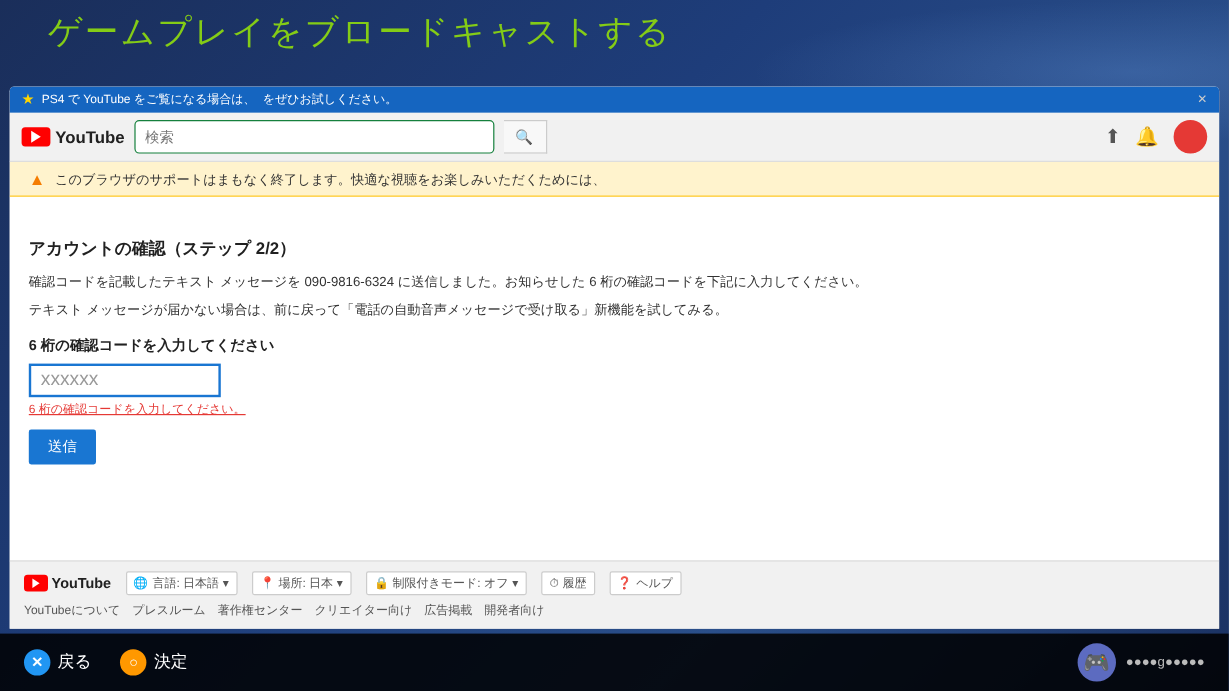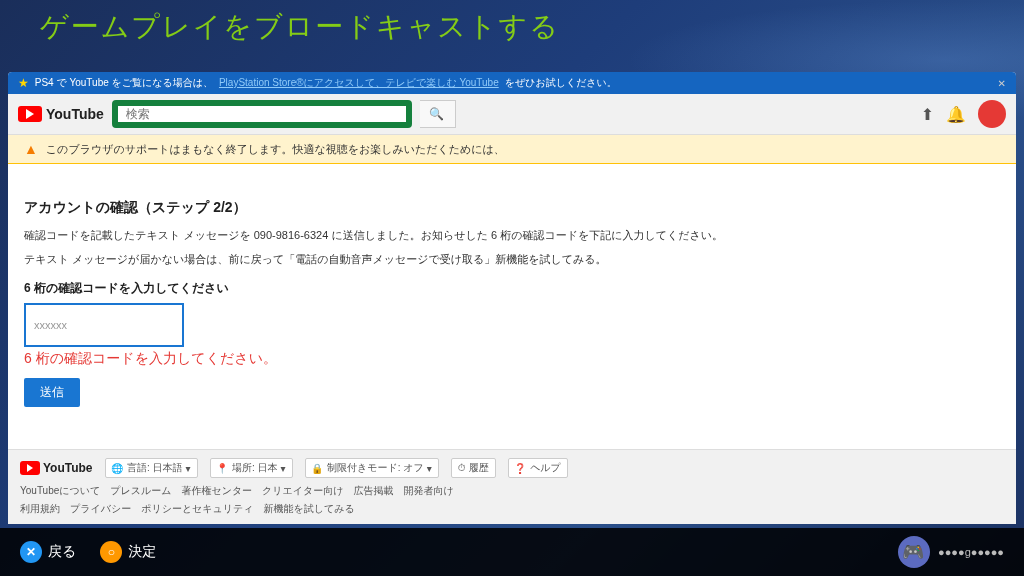--- a/index.html
+++ b/index.html
@@ -104,21 +104,21 @@
     }
     .yt-logo-text {
       font-size: 14px;
       font-weight: bold;
       color: #212121;
     }
     .search-box {
       flex: 1;
       max-width: 300px;
       height: 28px;
-      border: 6px solid #15803d;
+      border: 1px solid #15803d;
       border-radius: 4px;
       padding: 0 8px;
       font-size: 12px;
       background: white;
     }
     .search-btn {
       height: 28px;
       width: 36px;
       border: 1px solid #ccc;
       border-left: none;
@@ -188,32 +188,33 @@
 
     .verify-label {
       font-size: 12px;
       font-weight: bold;
       color: #212121;
       margin: 12px 0 6px 0;
     }
 
     .code-input {
       width: 160px;
-      height: 44px;
+      height: 28px;
       border: 2px solid #1976d2;
       padding: 0 8px;
-      font-size: 11px;
+      font-size: 16px;
       color: #999;
       display: block;
     }
 
     .input-error {
-      font-size: 14px;
+      font-size: 10px;
       color: #e53935;
       margin-top: 3px;
+      text-decoration: underline;
     }
 
     .submit-btn {
       display: inline-block;
       margin-top: 10px;
       background: #1976d2;
       color: white;
       border: none;
       padding: 6px 16px;
       font-size: 12px;
@@ -348,21 +349,20 @@
 <div class="bg-overlay"></div>
 <div class="wave-decor"></div>
 
 <h1 class="page-title">ゲームプレイをブロードキャストする</h1>
 
 <div class="browser-window">
 
   <div class="notif-bar">
     <span class="star-icon">★</span>
     <span>PS4 で YouTube をご覧になる場合は、</span>
-    <a>PlayStation Store®にアクセスして、テレビで楽しむ YouTube</a>
     <span>をぜひお試しください。</span>
     <span class="close-x">✕</span>
   </div>
 
   <div class="browser-toolbar">
     <div class="yt-logo-wrap">
       <div class="yt-logo-icon"></div>
       <span class="yt-logo-text">YouTube</span>
     </div>
     <input class="search-box" type="text" placeholder="検索" style="">
@@ -415,26 +415,20 @@
       </div>
     </div>
     <div class="footer-links">
       <span>YouTubeについて</span>
       <span>プレスルーム</span>
       <span>著作権センター</span>
       <span>クリエイター向け</span>
       <span>広告掲載</span>
       <span>開発者向け</span>
     </div>
-    <div class="footer-row2">
-      <span>利用規約</span>
-      <span>プライバシー</span>
-      <span>ポリシーとセキュリティ</span>
-      <span>新機能を試してみる</span>
-    </div>
   </div>
 
 </div>
 
 <div class="ps4-bar">
   <div class="ps4-btn">
     <div class="btn-circle btn-cross">✕</div>
     <span>戻る</span>
   </div>
   <div class="ps4-btn">

